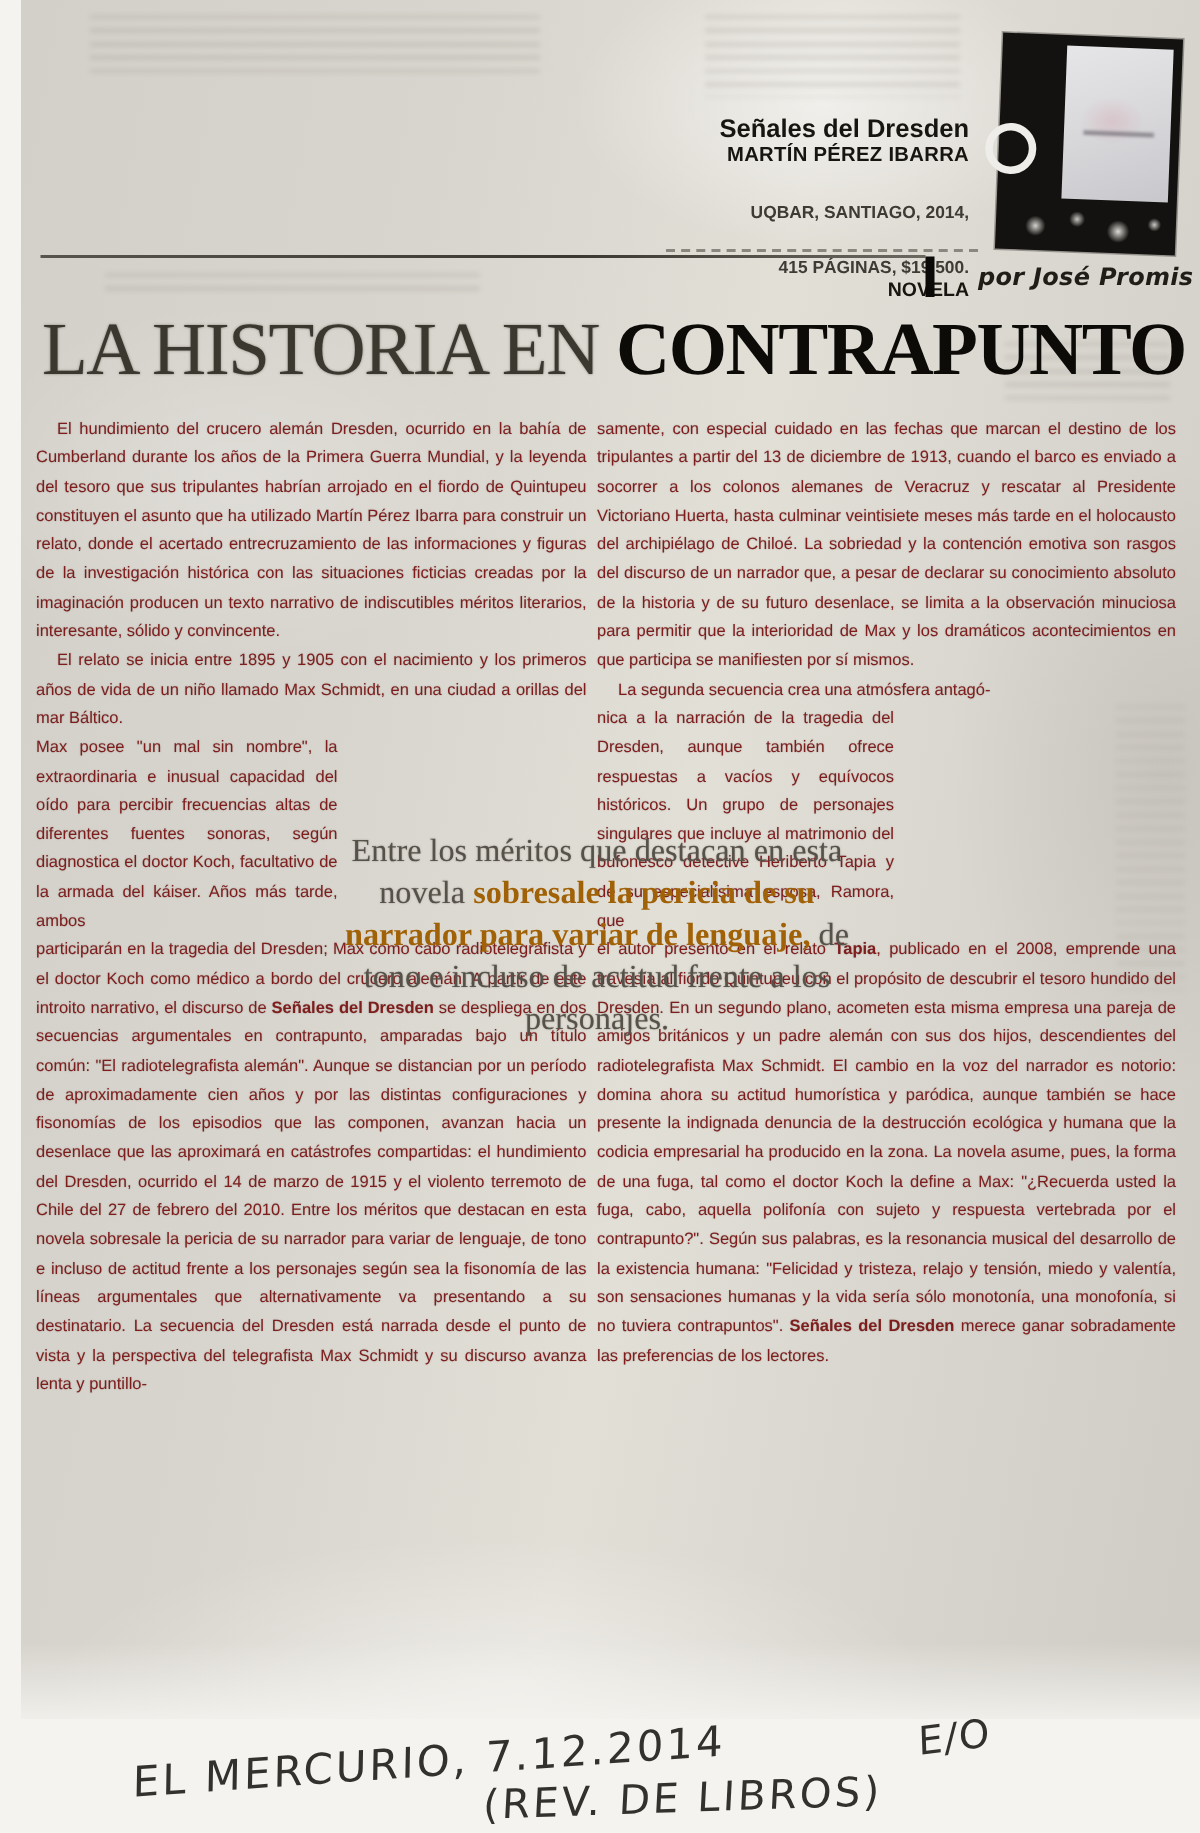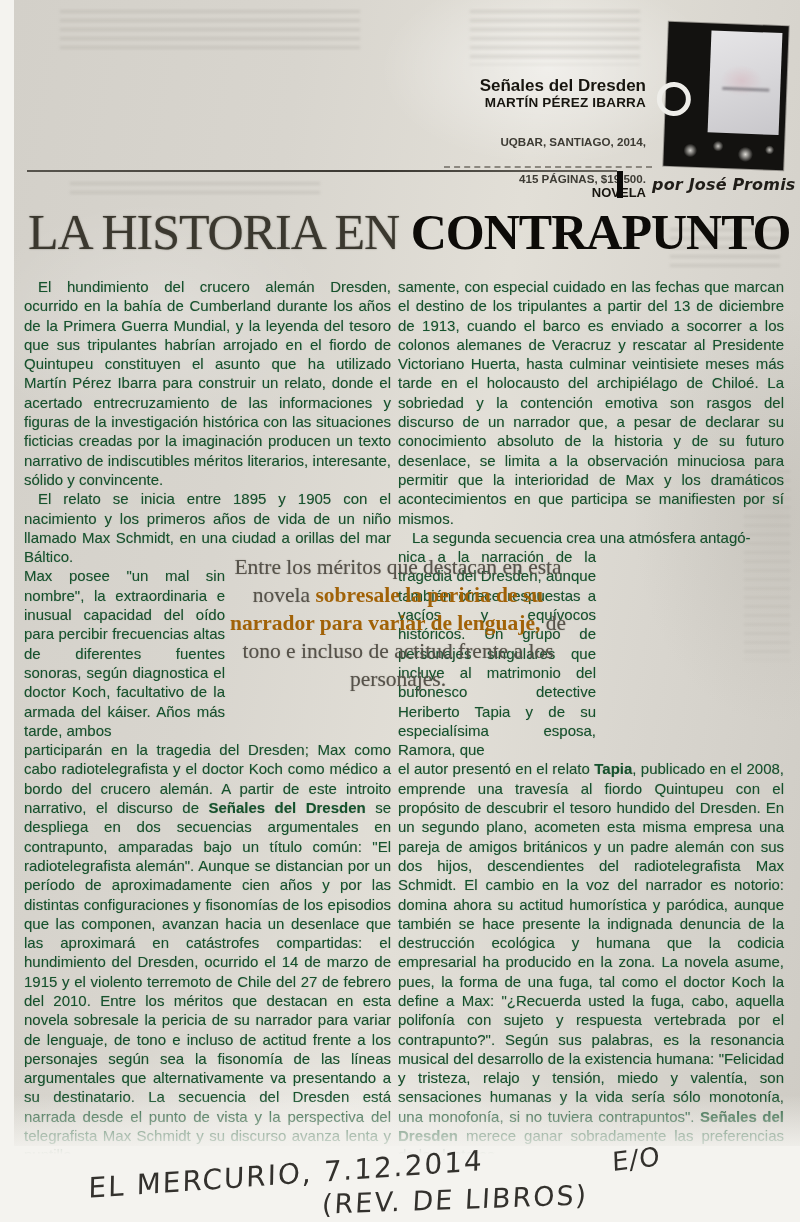--- a/index.html
+++ b/index.html
@@ -52,22 +52,22 @@
   .byline{position:absolute;left:652px;top:175px;font-style:italic;font-weight:bold;
       font-size:16px;color:#201d18;letter-spacing:.2px;font-family:"DejaVu Sans",sans-serif;text-align:center;}
 
   
   .headline{position:absolute;left:28px;top:203px;width:760px;white-space:nowrap;
       font-family:"Liberation Serif",serif;font-size:50px;letter-spacing:-1px;}
   .headline .hl-light{font-weight:400;color:#3b382f;text-shadow:0 0 1.6px rgba(80,76,66,.65);}
   .headline .hl-bold{font-weight:700;color:#0d0b08;}
 
   
-  .col{position:absolute;top:277px;font-size:15px;line-height:19.3px;text-align:justify;
-      color:#14532d;text-shadow:0 0 1px rgba(62,58,50,.35);}
+  .col{position:absolute;top:277px;font-size:11px;line-height:19.3px;text-align:justify;
+      color:#7f1d1d;text-shadow:0 0 1px rgba(62,58,50,.35);}
   .col p{margin:0;}
   #col1{left:24px;width:367px;}
   #col2{left:398px;width:386px;}
   .indent{text-indent:14px;}
   .narrow-left{width:201px;}
   .narrow-right{width:198px;margin-left:188px;}
   .b{font-weight:bold;}
 
   
   .pq{position:absolute;left:212px;top:553px;width:372px;text-align:center;

